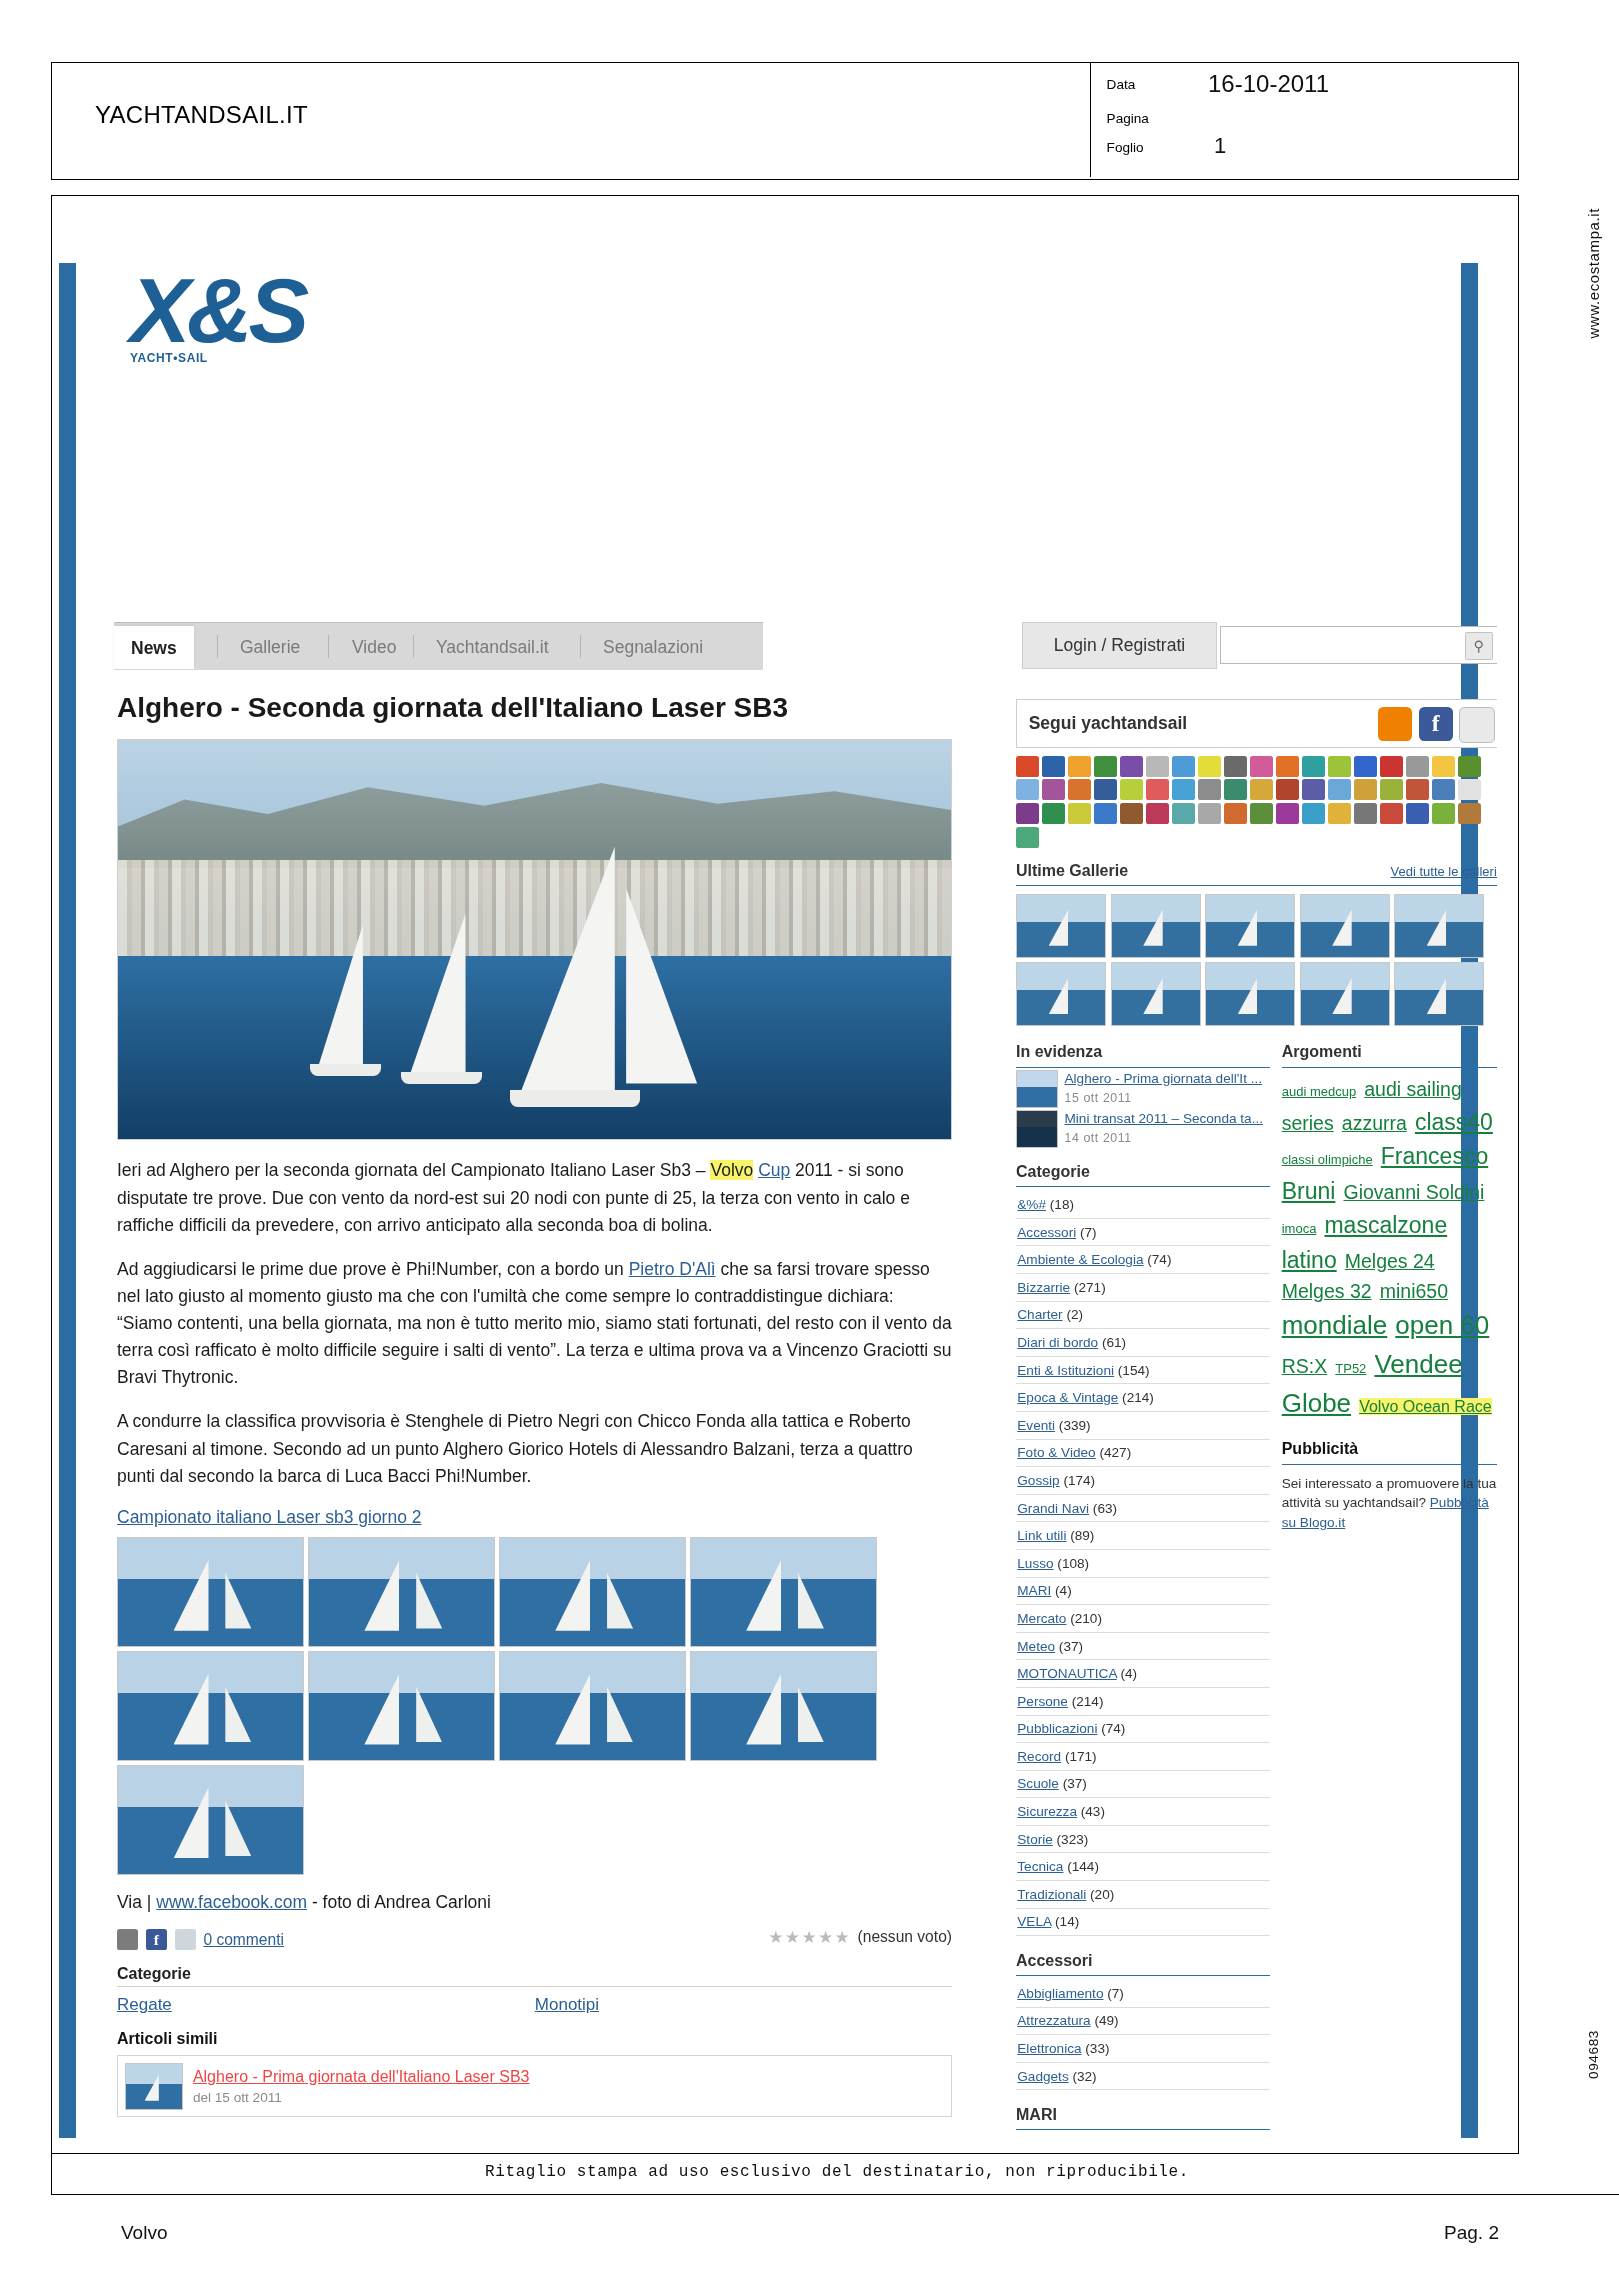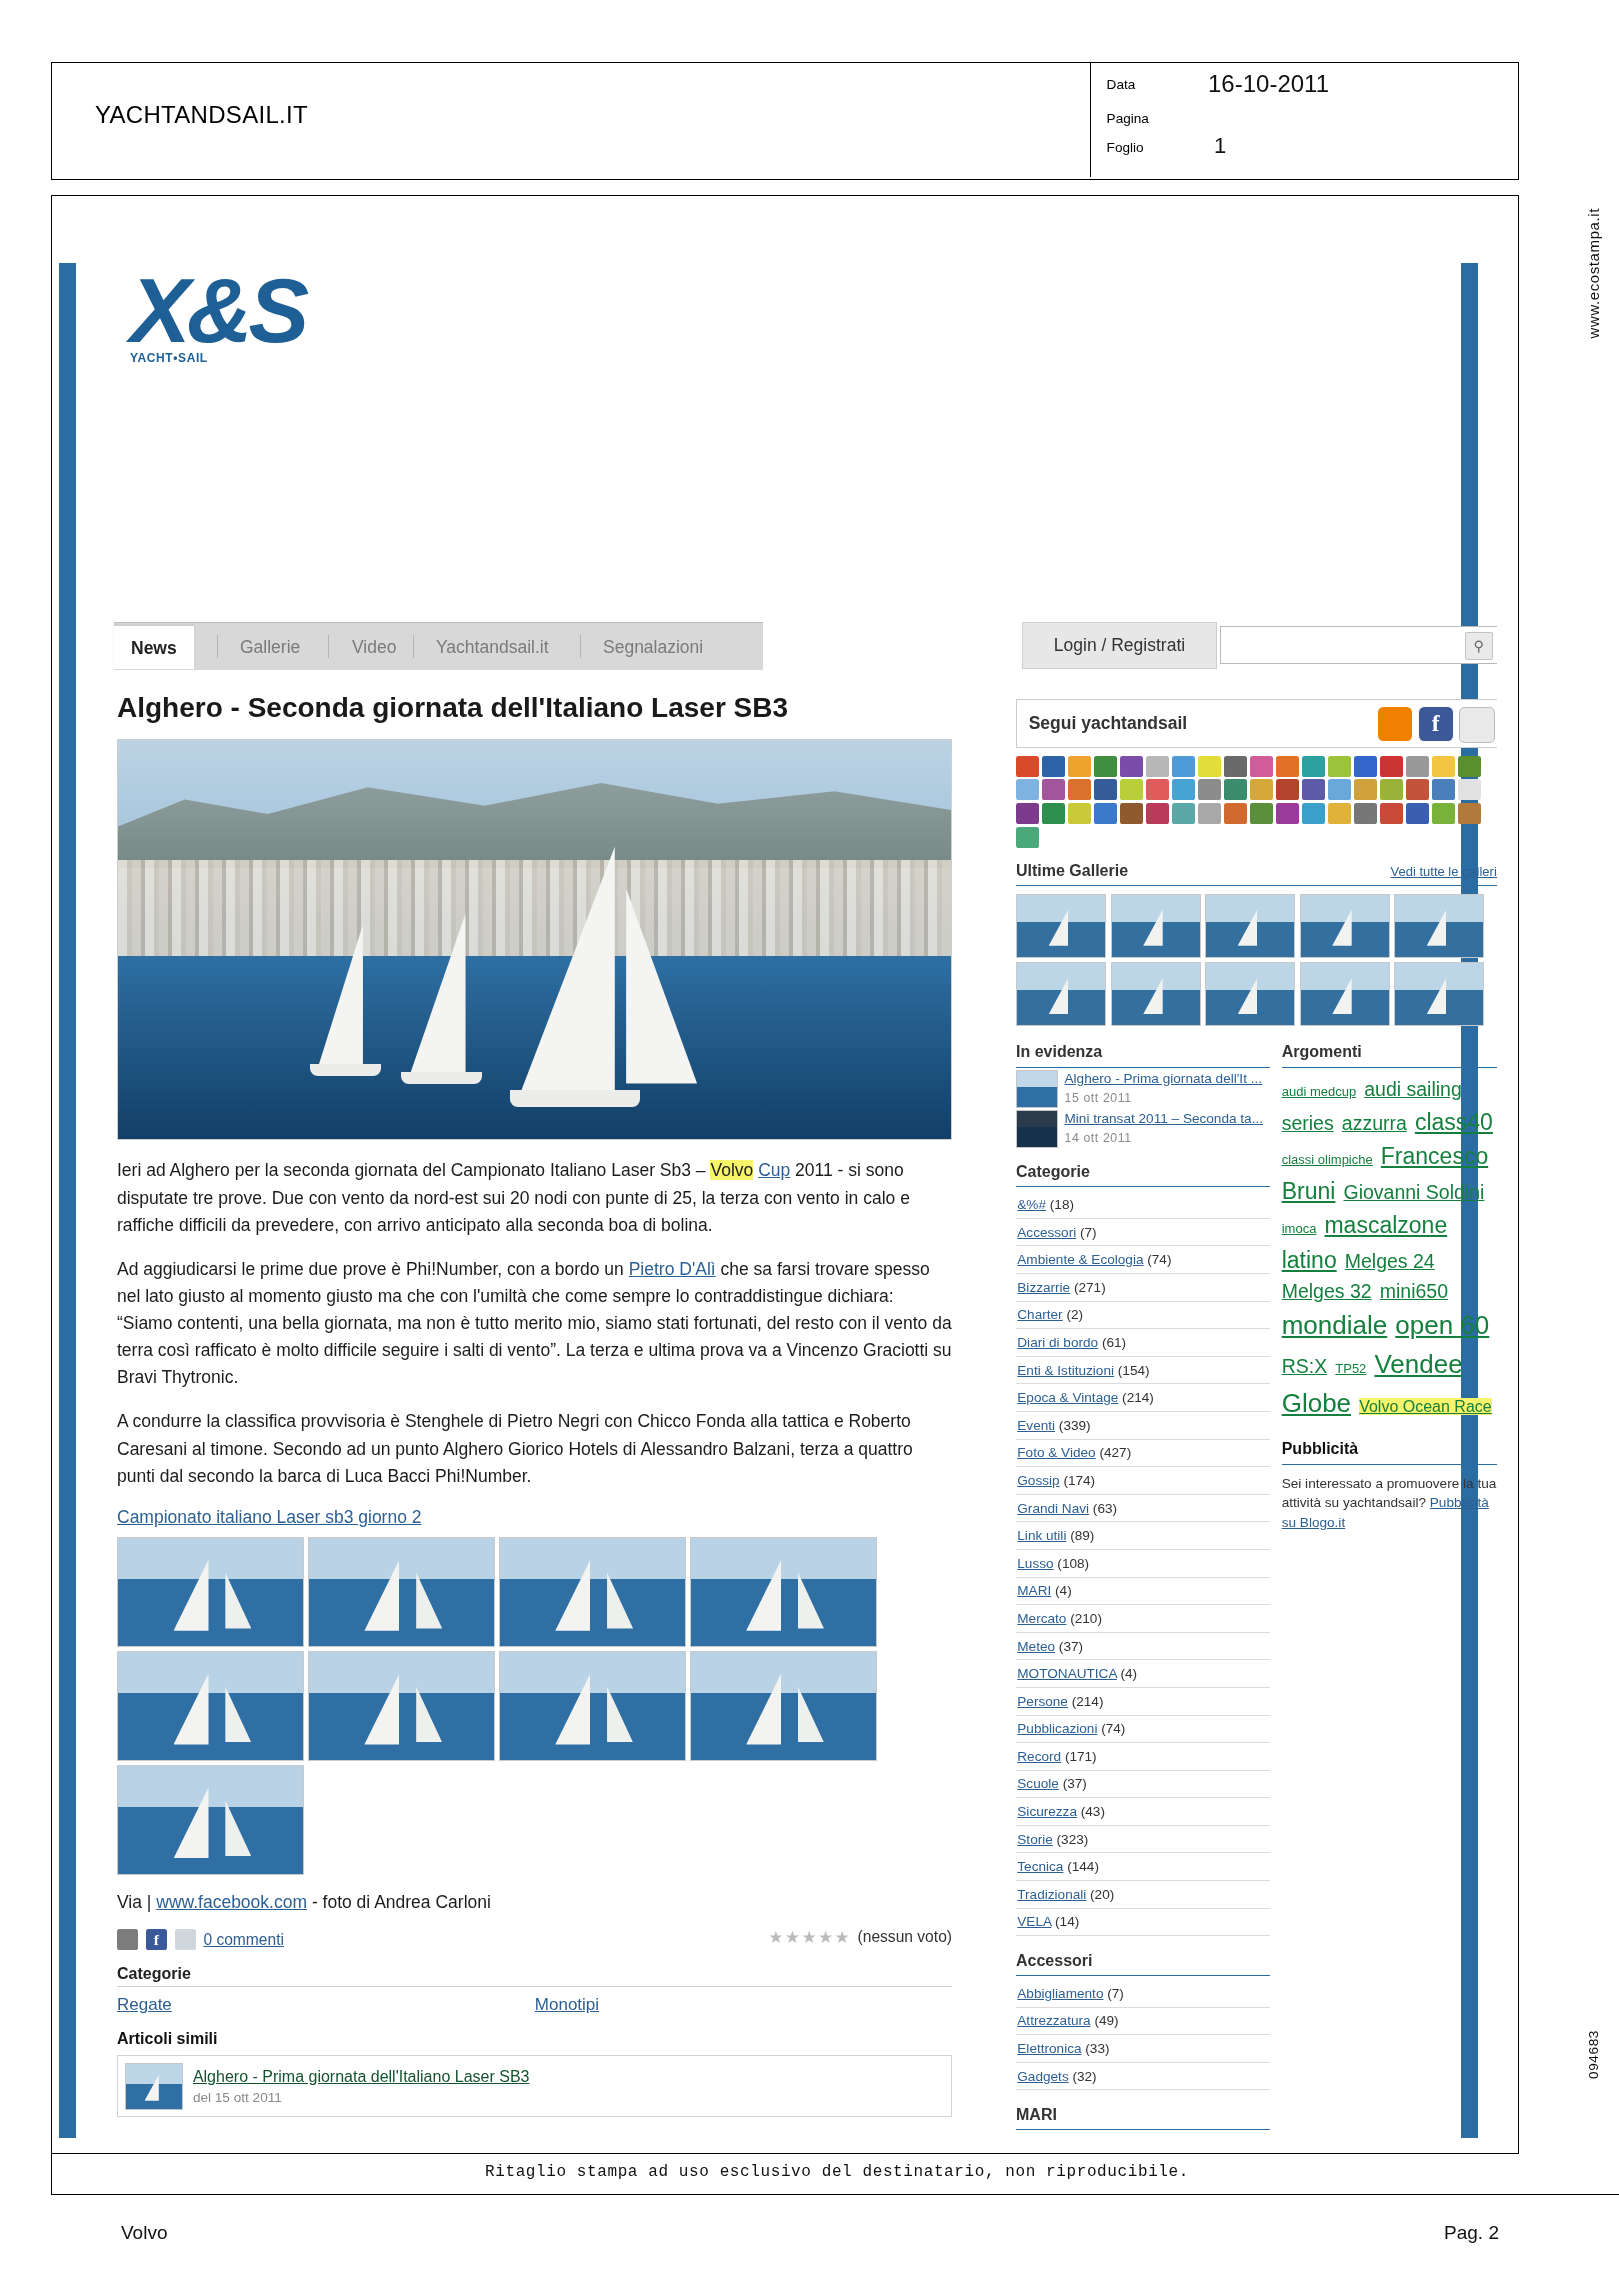--- a/index.html
+++ b/index.html
@@ -366,21 +366,21 @@
     display: flex;
     align-items: center;
     background: #fff;
   }
   .simile-thumb {
     width: 56px; height: 45px; margin: 0 10.4px 0 6.5px;
     background: linear-gradient(#bcd6e8 0 45%, #2f6fa3 45% 100%);
     border: 0.6px solid #c6c6c6;
     position: relative; overflow: hidden;
   }
-  .simile-txt a { color: #14532d; text-decoration: underline; font-size: 16px; }
+  .simile-txt a { color: #ef4444; text-decoration: underline; font-size: 16px; }
   .simile-date { color: #8a8a8a; font-size: 13.6px; margin-top: 3.9px; }
 
   
   .sidebar {
     position: absolute;
     left: 964px; top: 494px;
     width: 493px;
   }
   .segui {
     width: 488px; height: 49px;

